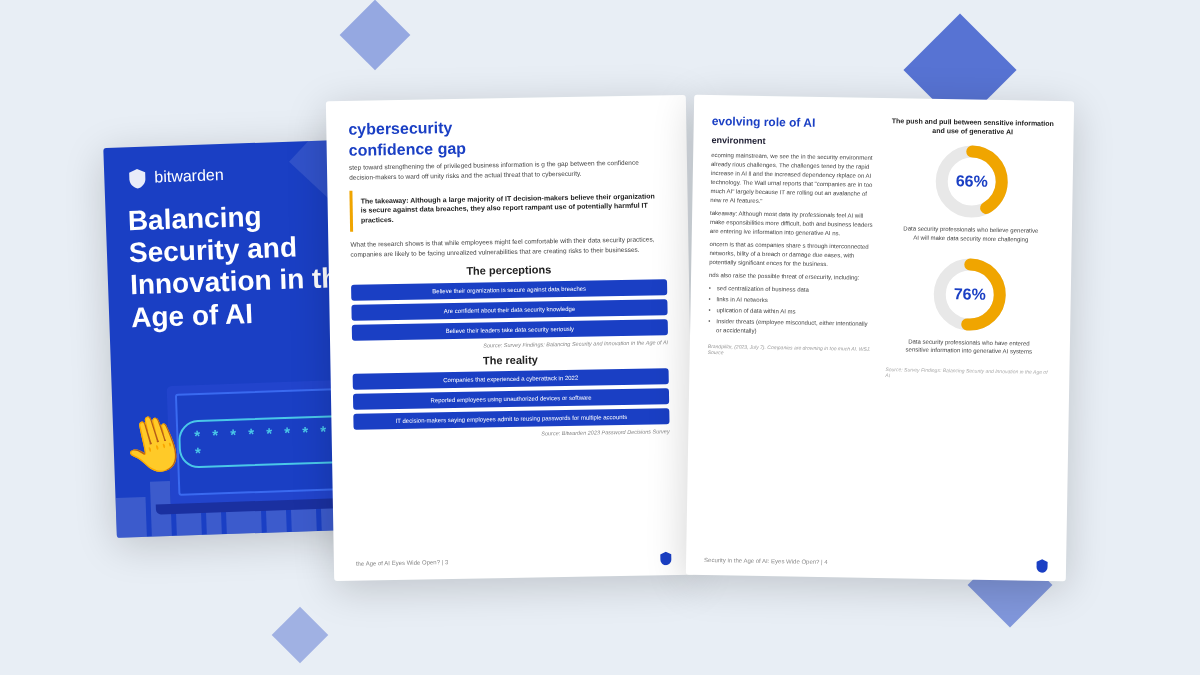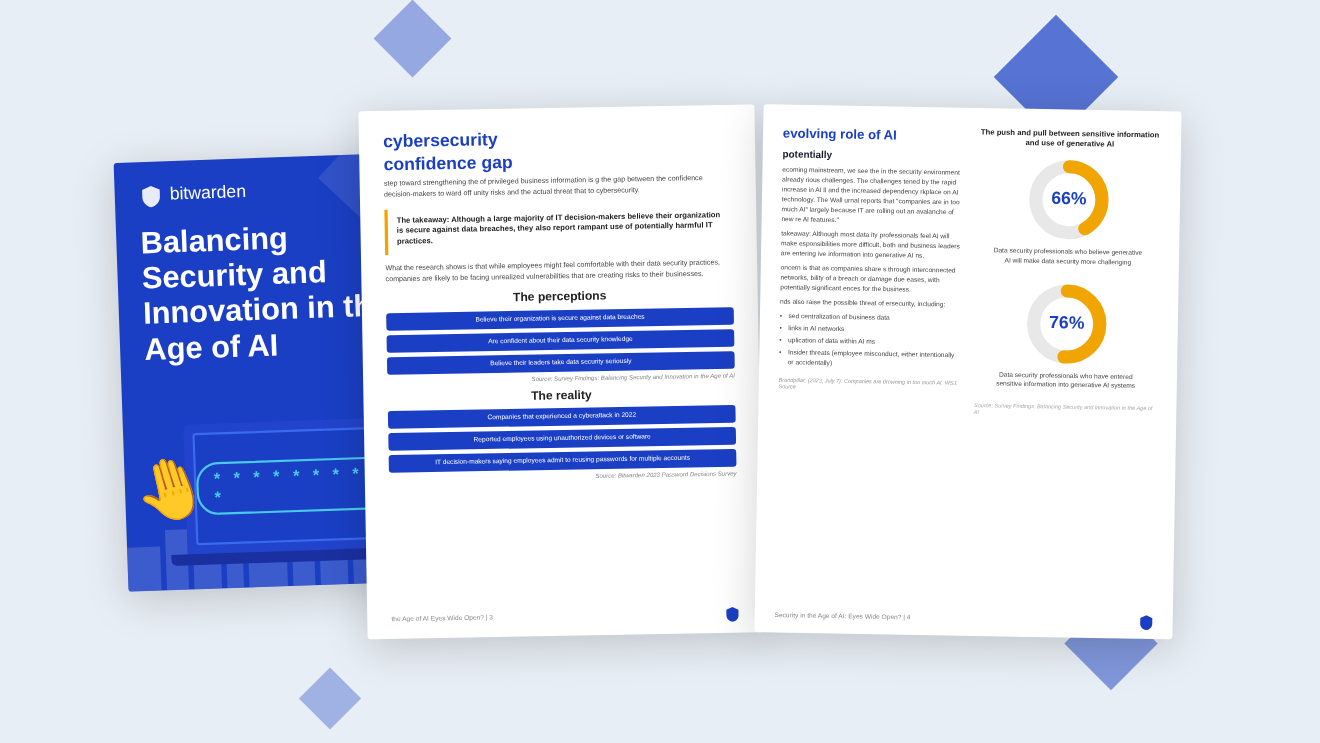--- a/index.html
+++ b/index.html
@@ -430,21 +430,21 @@
     <div style="padding:18px;height:100%;overflow:hidden;">
       <div style="display:grid;grid-template-columns:1fr 1fr;gap:0 12px;height:calc(100% - 30px);">
 
         <div>
           <div class="ai-section-title">
             <span>
               <span style="color:#1a3fc4;font-size:12px;font-weight:800;">evolving role of AI</span>
             </span>
           </div>
           <div class="ai-section-sub">
-            <span>potentially</span>
+            <span>environment</span>
           </div>
 
           <p class="body-text-sm">ecoming mainstream, we see the in the security environment already rious challenges. The challenges tened by the rapid increase in AI ll and the increased dependency rkplace on AI technology. The Wall urnal reports that "companies are in too much AI" largely because IT are rolling out an avalanche of new re AI features."</p>
           <p class="body-text-sm">takeaway: Although most data ity professionals feel AI will make esponsibilities more difficult, both and business leaders are entering ive information into generative AI ns.</p>
           <p class="body-text-sm">oncern is that as companies share s through interconnected networks, bility of a breach or damage due eases, with potentially significant ences for the business.</p>
           <p class="body-text-sm">nds also raise the possible threat of ersecurity, including:</p>
 
           <div class="bullet-item">sed centralization of business data</div>
           <div class="bullet-item">links in AI networks</div>
           <div class="bullet-item">uplication of data within AI ms</div>

